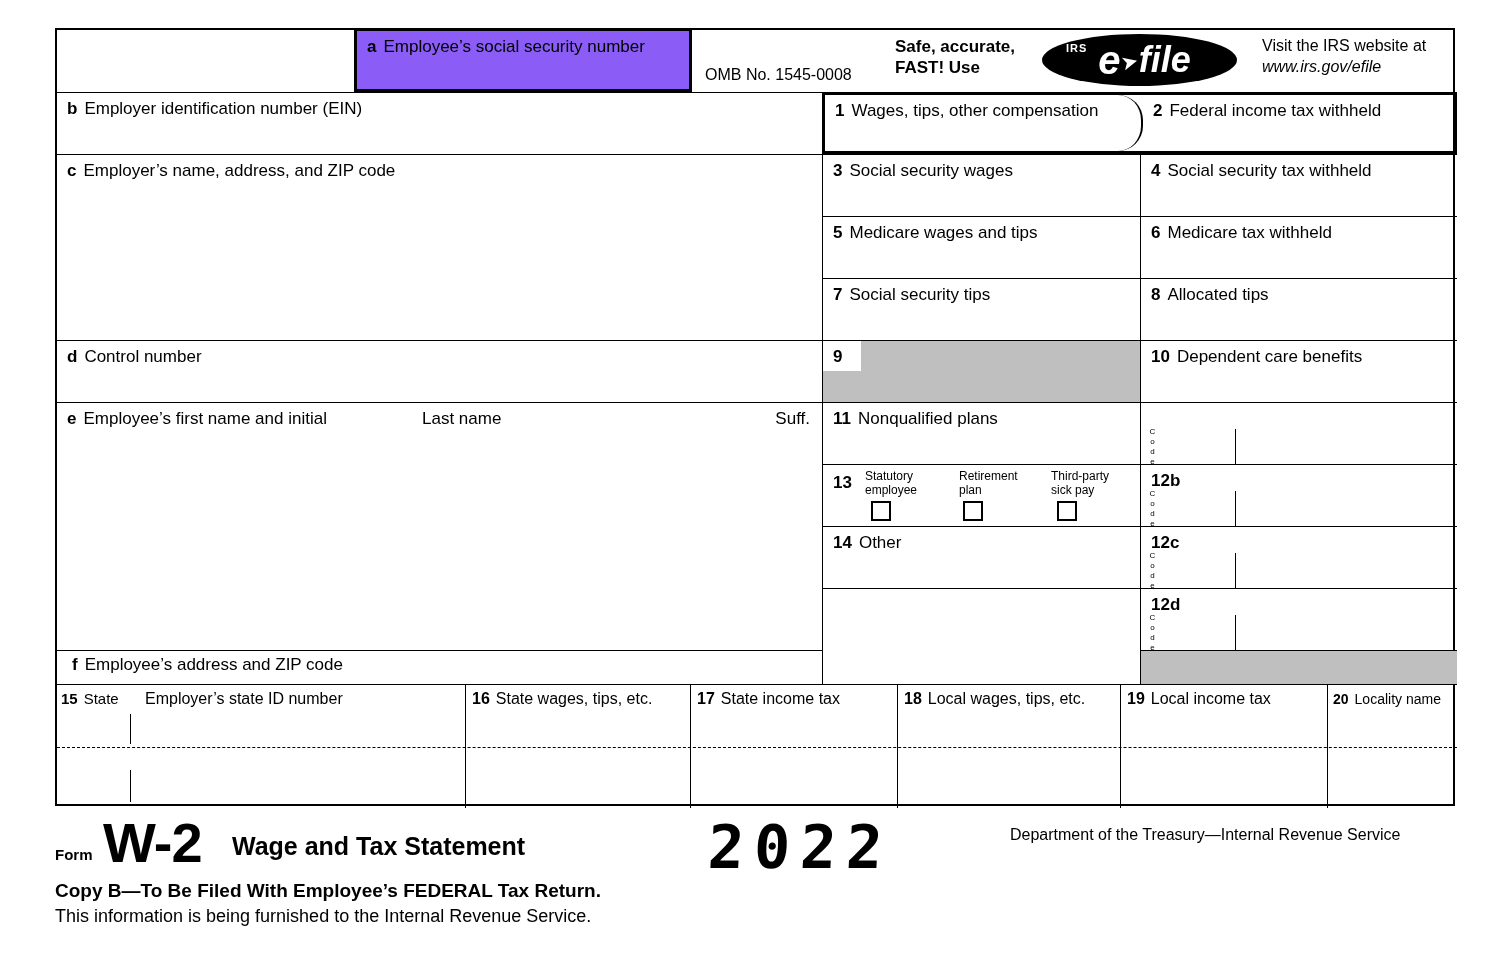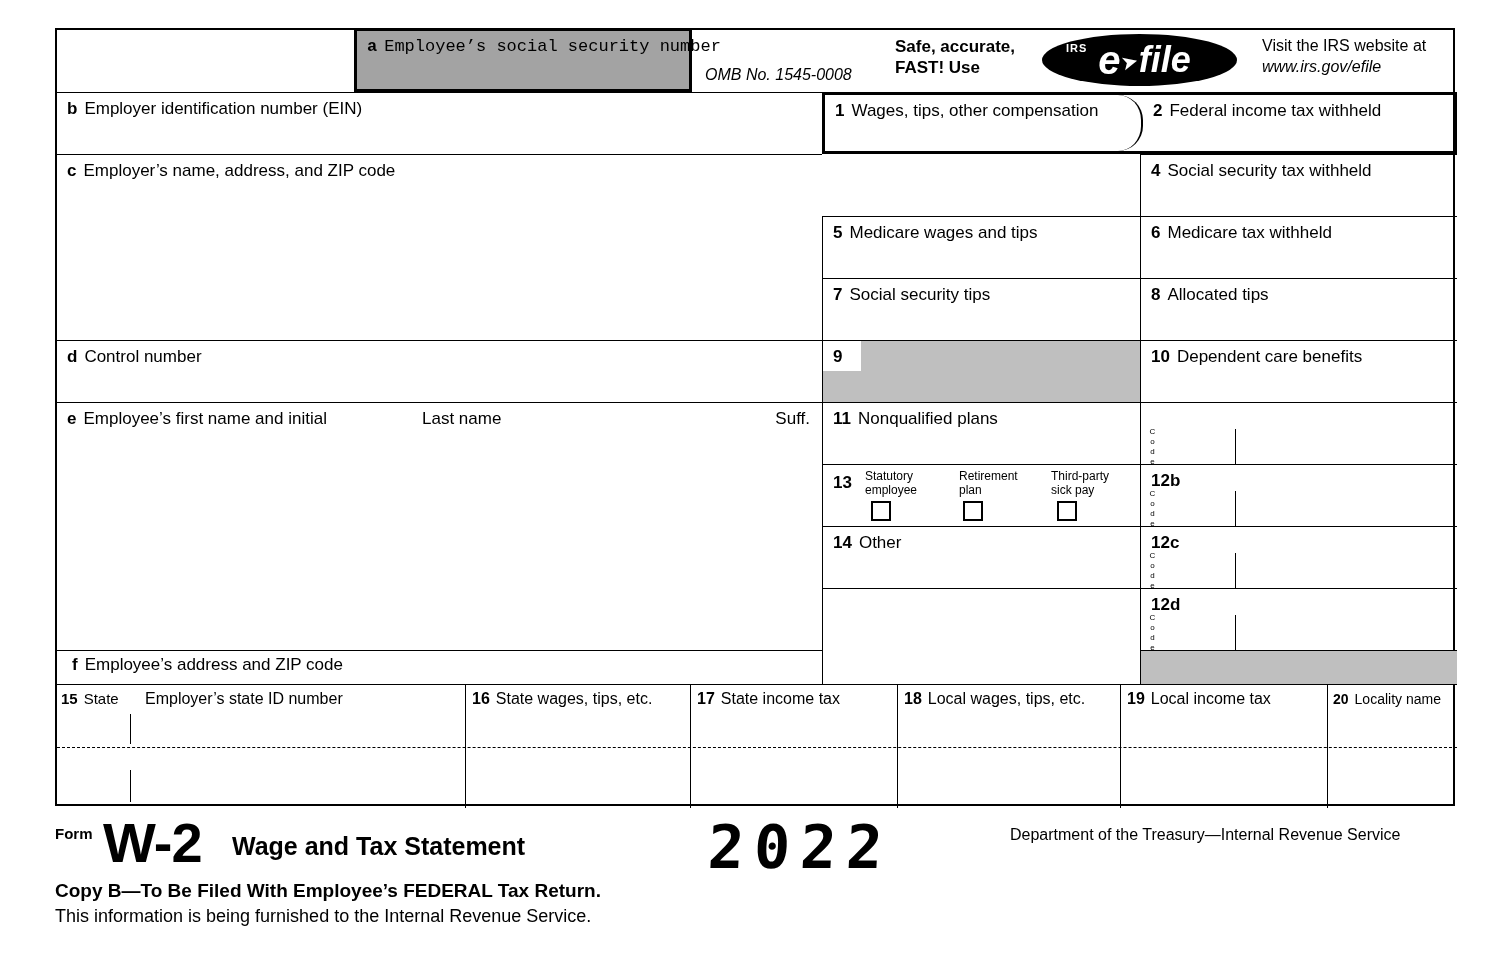--- a/index.html
+++ b/index.html
@@ -4,61 +4,61 @@
 <style>
   html,body{margin:0;padding:0;background:#fff;}
   .canvas{position:relative;width:1500px;height:962px;background:#fff;color:#000;
           font-family:"Liberation Sans",sans-serif;overflow:hidden;}
   .form{position:absolute;left:55px;top:28px;width:1400px;height:778px;border:2px solid #000;box-sizing:border-box;}
   .cell{position:absolute;border-top:1px solid #000;border-left:1px solid #000;box-sizing:border-box;}
   .nl{border-left:none;}
   .lbl{position:absolute;left:0;top:0;padding:6px 10px;font-size:17px;white-space:nowrap;}
   .lbl .num{font-weight:bold;margin-right:7px;}
   .thick{position:absolute;border:3px solid #000;box-sizing:border-box;}
-  .boxa{position:absolute;left:297px;top:-2px;width:338px;height:64px;border:3px solid #000;box-sizing:border-box;background:#a3a3a3;font-family:Liberation Mono, monospace;}
+  .boxa{position:absolute;left:297px;top:-2px;width:338px;height:64px;border:3px solid #000;box-sizing:border-box;background:#8b5cf6;}
   .gray{background:#bfbfbf;}
   .chip9{position:absolute;left:0;top:0;width:38px;height:30px;background:#fff;}
   .code{position:absolute;left:7px;top:24px;writing-mode:vertical-lr;text-orientation:upright;
         font-size:8px;line-height:1;letter-spacing:1px;}
   .vline{position:absolute;width:0;border-left:1px solid #000;}
   .dash{position:absolute;border-top:1px dashed #000;height:0;}
   .cb{position:absolute;width:20px;height:20px;border:2px solid #000;box-sizing:border-box;background:#fff;}
   .optlbl{position:absolute;font-size:12px;line-height:1.15;}
   .efile{position:absolute;left:985px;top:4px;width:195px;height:52px;background:#000;border-radius:50%;
          color:#fff;display:flex;align-items:center;justify-content:center;font-style:italic;font-weight:bold;}
   .efile-irs{position:absolute;left:24px;top:8px;font-size:11px;font-style:normal;letter-spacing:1px;}
   .efile-e{font-size:40px;line-height:1;margin-left:10px;}
   .efile-arrow{font-size:18px;font-style:normal;transform:rotate(-14deg);margin:4px 2px 0 1px;}
   .efile-file{font-size:36px;line-height:1;}
   .hdrsmall{position:absolute;font-size:16px;}
   .bold{font-weight:bold;}
   .italic{font-style:italic;}
   .year{position:absolute;left:708px;top:812px;font-family:"DejaVu Sans Mono",monospace;font-weight:bold;
         font-size:60px;letter-spacing:10px;transform:skewX(-3deg);}
   .w2{position:absolute;left:103px;top:810px;font-size:56px;font-weight:bold;letter-spacing:-1px;}
-  .formword{position:absolute;left:55px;top:825px;font-size:15px;font-weight:bold;}
+  .formword{position:absolute;left:55px;top:846px;font-size:15px;font-weight:bold;}
   .title{position:absolute;left:232px;top:832px;font-size:25px;font-weight:bold;}
   .dept{position:absolute;left:1010px;top:826px;font-size:16px;}
   .copyb{position:absolute;left:55px;top:880px;font-size:19px;font-weight:bold;}
   .furnish{position:absolute;left:55px;top:906px;font-size:18px;}
   .sublbl{position:absolute;font-size:15px;white-space:nowrap;}
   .sublbl .num{font-weight:bold;margin-right:6px;}
 </style>
 </head>
 <body>
 
 <div class="canvas">
   <div class="form">
 
     <div class="boxa">
       <div class="lbl">
         <span class="num">a</span><span>Employee’s social security number</span>
       </div>
     </div>
-    <div class="hdrsmall" style="left:648px;top:36px;font-style:italic;">OMB No. 1545-0008</div>
+    <div class="hdrsmall" style="left:648px;top:36px;">OMB No. 1545-0008</div>
     <div class="hdrsmall bold" style="left:838px;top:6px;font-size:17px;line-height:1.25;">
       <div>Safe, accurate,</div>
       <div>FAST! Use</div>
     </div>
     <div class="efile">
       <span class="efile-irs">IRS</span>
       <span class="efile-e">e</span>
       <span class="efile-arrow">➤</span>
       <span class="efile-file">file</span>
     </div>
@@ -84,20 +84,23 @@
         </div>
       </div>
     </div>
 
     <div class="cell nl" style="left:0;top:124px;width:765px;height:186px;">
       <div class="lbl">
         <span class="num">c</span><span>Employer’s name, address, and ZIP code</span>
       </div>
     </div>
 
+    <div class="cell" style="left:765px;top:124px;width:318px;height:62px;">
+      <div class="lbl"><span class="num">3</span><span>Social security wages</span></div>
+    </div>
     <div class="cell" style="left:1083px;top:124px;width:317px;height:62px;">
       <div class="lbl"><span class="num">4</span><span>Social security tax withheld</span></div>
     </div>
     <div class="cell" style="left:765px;top:186px;width:318px;height:62px;">
       <div class="lbl"><span class="num">5</span><span>Medicare wages and tips</span></div>
     </div>
     <div class="cell" style="left:1083px;top:186px;width:317px;height:62px;">
       <div class="lbl"><span class="num">6</span><span>Medicare tax withheld</span></div>
     </div>
     <div class="cell" style="left:765px;top:248px;width:318px;height:62px;">

